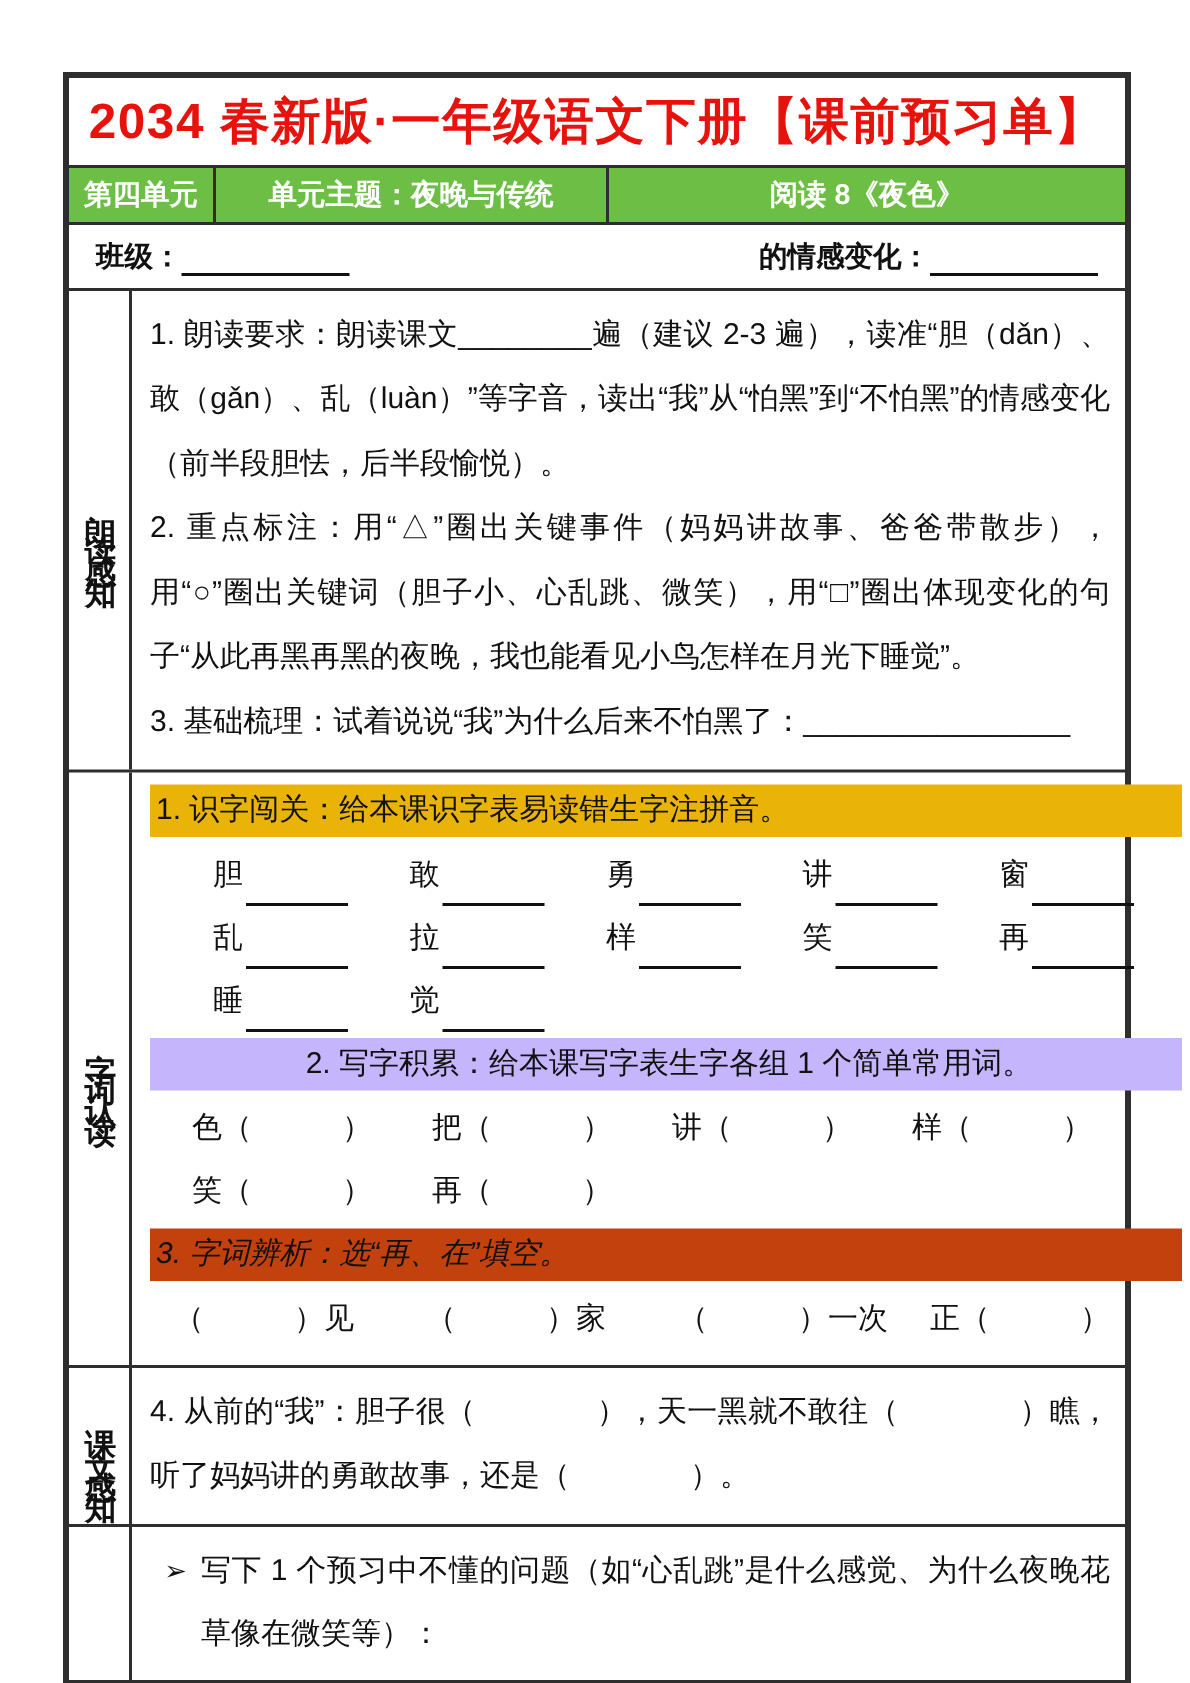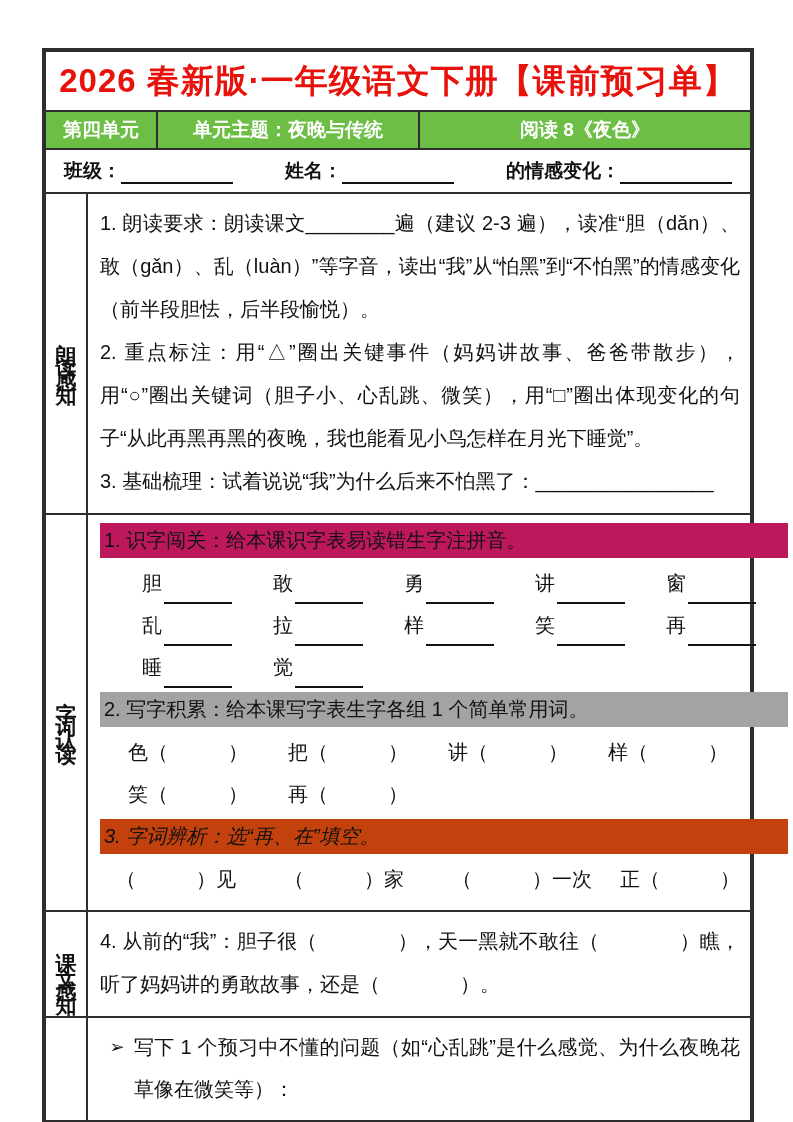--- a/index.html
+++ b/index.html
@@ -28,21 +28,21 @@
   }
   
   .unit-bar {
     display:flex; height:38px;
     border-bottom:2px solid #2e2e2e;
     color:#fff; font-weight:bold; font-size:19px;
   }
   .unit-bar .cell {
     display:flex; align-items:center; justify-content:center;
   }
-  .unit-bar .c1 { width:110px; }
+  .unit-bar .c1 { width:96px; }
   .unit-bar .c2 { width:264px; border-left:2px solid #2e2e2e; border-right:2px solid #2e2e2e; }
   .unit-bar .c3 { flex:1; }
   
   .info-row {
     height:44px;
     display:flex; align-items:center;
     border-bottom:2px solid #2e2e2e;
     font-weight:bold; font-size:19px;
     padding:0 18px;
     font-family:Liberation Mono, monospace;
@@ -98,39 +98,35 @@
   .q-line { display:flex; line-height:42px; }
   .q-bullet { width:34px; flex:0 0 34px; text-align:center; font-size:18px; }
   .q-text { flex:1; text-align:justify; }
 </style>
 </head>
 <body>
 
 <div class="sheet">
 
   <div class="title-row">
-    <h1 style="color:#e8120c;">2026 春新版·一年级语文下册【课前预习单】</h1>
+    <h1 style="color:#e8120c;">2034 春新版·一年级语文下册【课前预习单】</h1>
   </div>
 
   <div class="unit-bar" style="background:#6cbe45;">
     <div class="cell c1">第四单元</div>
     <div class="cell c2">单元主题：夜晚与传统</div>
     <div class="cell c3">阅读 8《夜色》</div>
   </div>
 
   <div class="info-row">
     <span class="pair">
       <span>班级：</span>
       <span class="wblank"></span>
     </span>
     <span class="pair">
-      <span>姓名：</span>
-      <span class="wblank"></span>
-    </span>
-    <span class="pair">
       <span>的情感变化：</span>
       <span class="wblank"></span>
     </span>
   </div>
 
   <div class="section">
     <div class="label-cell">
       <span class="vtext">朗读感知</span>
     </div>
     <div class="content-cell">
@@ -138,21 +134,21 @@
       <p class="item">2. 重点标注：用“△”圈出关键事件（妈妈讲故事、爸爸带散步），用“○”圈出关键词（胆子小、心乱跳、微笑），用“□”圈出体现变化的句子“从此再黑再黑的夜晚，我也能看见小鸟怎样在月光下睡觉”。</p>
       <p class="item">3. 基础梳理：试着说说“我”为什么后来不怕黑了：________________</p>
     </div>
   </div>
 
   <div class="section">
     <div class="label-cell">
       <span class="vtext">字词认读</span>
     </div>
     <div class="content-cell" style="padding-top:4px;">
-      <div class="task-bar" style="background:#be185d;">1. 识字闯关：给本课识字表易读错生字注拼音。</div>
+      <div class="task-bar" style="background:#eab308;">1. 识字闯关：给本课识字表易读错生字注拼音。</div>
 
       <div class="fill-flex">
         <span class="fitem">
             <span>胆</span>
             <span class="pblank"></span>
           </span>
         <span class="fitem">
             <span>敢</span>
             <span class="pblank"></span>
           </span>
@@ -195,21 +191,21 @@
         <span class="fitem">
             <span>睡</span>
             <span class="pblank"></span>
           </span>
         <span class="fitem">
             <span>觉</span>
             <span class="pblank"></span>
           </span>
       </div>
 
-      <div class="task-bar" style="background:#a3a3a3;">2. 写字积累：给本课写字表生字各组 1 个简单常用词。</div>
+      <div class="task-bar" style="background:#c4b5fd;text-align:center;">2. 写字积累：给本课写字表生字各组 1 个简单常用词。</div>
 
       <div class="word-row">
         <span class="witem">色（　　　）</span>
         <span class="witem">把（　　　）</span>
         <span class="witem">讲（　　　）</span>
         <span class="witem">样（　　　）</span>
       </div>
       <div class="word-row">
         <span class="witem">笑（　　　）</span>
         <span class="witem">再（　　　）</span>

